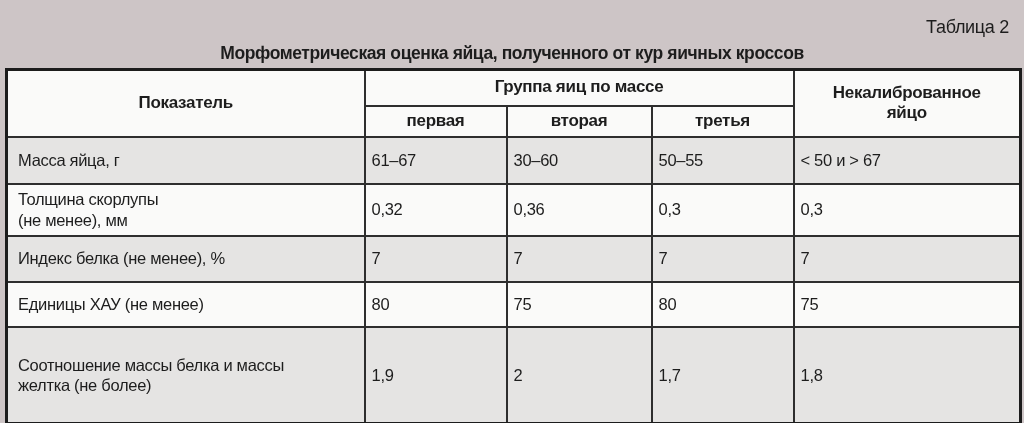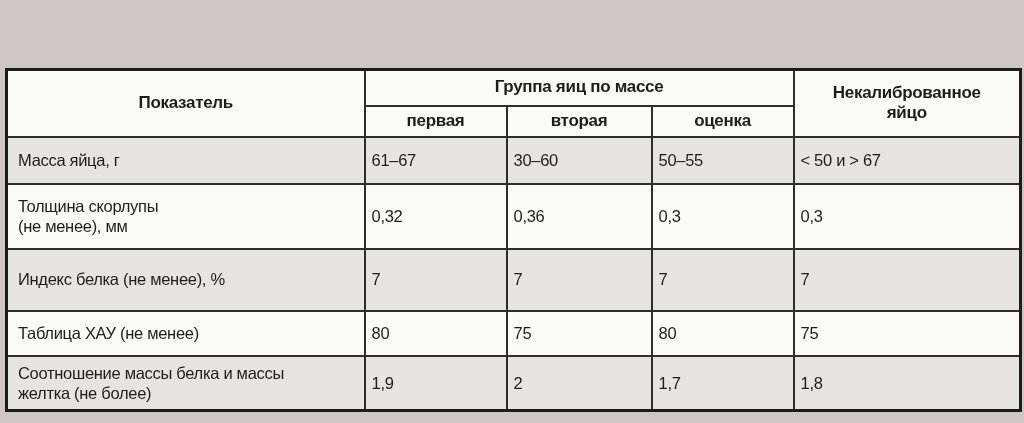--- a/index.html
+++ b/index.html
@@ -45,51 +45,53 @@
   .data-table td.value{font-size:16.5px;}
   .data-table td.label{
     font-size:16.5px;text-align:left;padding-left:10px;
     white-space:pre-line;
   }
   .prewrap{white-space:pre-line;}
   tr.shaded td{background:var(--shade-bg);}
   thead tr:nth-child(1){height:36px;margin-top:16px;}
   thead tr:nth-child(2){height:31px;}
   tbody tr:nth-child(1){height:47px;}
-  tbody tr:nth-child(2){height:65px;}
-  tbody tr:nth-child(3){height:62px;}
+  tbody tr:nth-child(2){height:52px;}
+  tbody tr:nth-child(3){height:46px;}
   tbody tr:nth-child(4){height:45px;}
-  tbody tr:nth-child(5){height:55px;}
+  tbody tr:nth-child(5){height:97px;}
 </style>
 </head>
 <body>
 
 <div class="page">
 
+  <div class="table-label">Таблица 2</div>
 
+  <div class="table-title">Морфометрическая оценка яйца, полученного от кур яичных кроссов</div>
 
   <table class="data-table">
     <colgroup>
       <col style="width:358px">
       <col style="width:142px">
       <col style="width:145px">
       <col style="width:142px">
       <col style="width:227px">
     </colgroup>
     <thead>
       <tr>
         <th rowspan="2">Показатель</th>
         <th colspan="3">Группа яиц по массе</th>
         <th rowspan="2" class="prewrap">Некалиброванное
 яйцо</th>
       </tr>
       <tr id="subheader-row">
           <th>первая</th>
           <th>вторая</th>
-          <th>оценка</th>
+          <th>третья</th>
         </tr>
     </thead>
     <tbody id="table-body">
         <tr class="shaded">
           <td class="label">Масса яйца, г</td>
           <td class="value">61–67</td>
           <td class="value">30–60</td>
           <td class="value">50–55</td>
           <td class="value">&lt; 50 и &gt; 67</td>
         </tr>
@@ -102,21 +104,21 @@
           <td class="value">0,3</td>
         </tr>
         <tr class="shaded">
           <td class="label">Индекс белка (не менее), %</td>
           <td class="value">7</td>
           <td class="value">7</td>
           <td class="value">7</td>
           <td class="value">7</td>
         </tr>
         <tr>
-          <td class="label">Таблица ХАУ (не менее)</td>
+          <td class="label">Единицы ХАУ (не менее)</td>
           <td class="value">80</td>
           <td class="value">75</td>
           <td class="value">80</td>
           <td class="value">75</td>
         </tr>
         <tr class="shaded">
           <td class="label">Соотношение массы белка и массы
 желтка (не более)</td>
           <td class="value">1,9</td>
           <td class="value">2</td>

